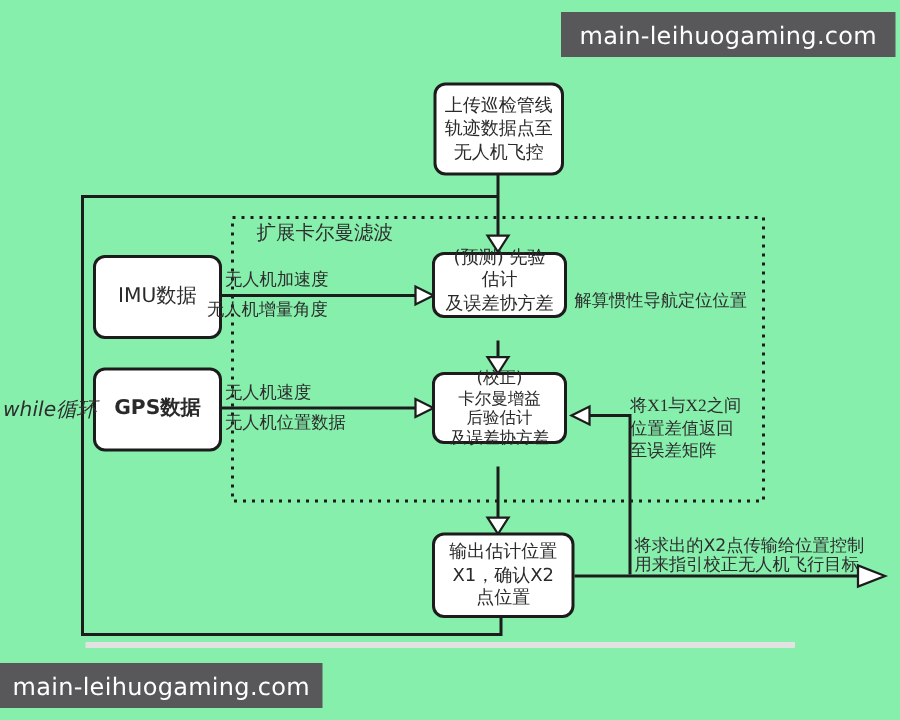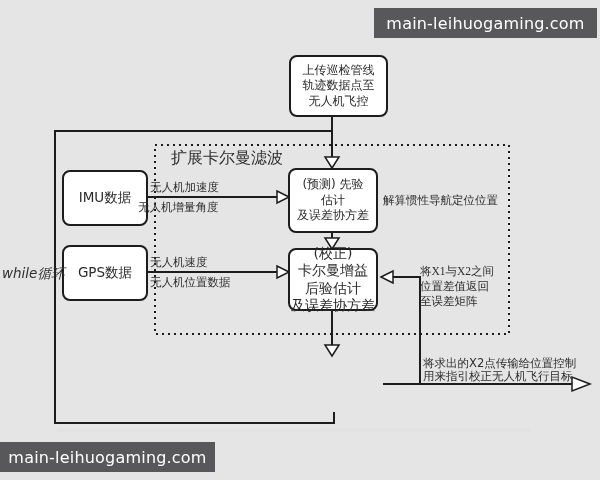--- a/index.html
+++ b/index.html
@@ -1,20 +1,20 @@
 <!DOCTYPE html>
 <html><head>
 <meta charset="utf-8">
 <style>
   * { margin: 0; padding: 0; box-sizing: border-box; }
   html, body { background: #ffffff; }
   body { font-family: "DejaVu Sans", "Liberation Sans", sans-serif; }
   #stage {
     position: relative; width: 600px; height: 480px;
-    background: #e5e5e5; overflow: hidden; color: #2a2a2a;
+    background: #86efac; overflow: hidden; color: #2a2a2a;
   }
   #wires { position: absolute; left: 0; top: 0; width: 600px; height: 480px; }
   .node {
     position: absolute; border: 2px solid #1c1c1c; border-radius: 8px;
     background: #ffffff; display: flex; flex-direction: column;
     align-items: center; justify-content: center; text-align: center;
     font-size: 12px; line-height: 1.28; color: #2a2a2a; z-index: 2;
   }
   .node.big-label { font-size: 13.5px; }
   .lbl {
@@ -62,49 +62,54 @@
     <path d="M383,384 L573,384" fill="none" stroke="#1c1c1c" stroke-width="2"></path>
     <polygon points="590,384 572,377 572,391" fill="#ffffff" stroke="#1c1c1c" stroke-width="1.5"></polygon>
 
     <path d="M420,383 L420,277 L392,277" fill="none" stroke="#1c1c1c" stroke-width="2"></path>
     <polygon points="381,277 393,271 393,283" fill="#ffffff" stroke="#1c1c1c" stroke-width="1.5"></polygon>
   </svg>
 
   <div class="watermark" style="left:374px; top:8px; width:223px; height:30px;">main-leihuogaming.com</div>
   <div class="watermark" style="left:0px; top:442px; width:215px; height:30px;">main-leihuogaming.com</div>
 
-  <div class="node" style="left:289px; top:55px; width:99px; height:62px;">
+  <div class="node" style="left:289px; top:55px; width:87px; height:62px;">
     <div>上传巡检管线</div>
     <div>轨迹数据点至</div>
     <div>无人机飞控</div>
   </div>
 
   <div class="node big-label" style="left:62px; top:170px; width:86px; height:56px;">
     <div>IMU数据</div>
   </div>
 
-  <div class="node big-label" style="left:62px; top:245px; width:86px; height:56px;">
+  <div class="node big-label" style="left:62px; top:245px; width:86px; height:56px;font-weight:bold;">
     <div>GPS数据</div>
   </div>
 
-  <div class="node" style="left:288px; top:168px; width:90px; height:65px;">
+  <div class="node" style="left:288px; top:168px; width:90px; height:44px;justify-content:flex-end;">
     <div>(预测) 先验</div>
     <div>估计</div>
     <div>及误差协方差</div>
   </div>
 
-  <div class="node" style="left:288px; top:248px; width:90px; height:63px; font-size:14px; line-height:1.22;">
+  <div class="node" style="left:288px; top:248px; width:90px; height:48px; font-size:11px; line-height:1.22;">
     <div>(校正)</div>
     <div>卡尔曼增益</div>
     <div>后验估计</div>
     <div>及误差协方差</div>
   </div>
 
+  <div class="node" style="left:288px; top:355px; width:95px; height:57px;">
+    <div>输出估计位置</div>
+    <div>X1，确认X2</div>
+    <div>点位置</div>
+  </div>
 
-  <div class="lbl" style="left:171px; top:149px; font-size:16px;">扩展卡尔曼滤波</div>
+  <div class="lbl" style="left:171px; top:149px; font-size:13px;">扩展卡尔曼滤波</div>
 
   <div class="lbl" style="left:2px; top:266px; font-size:13.5px;font-style:italic;">while循环</div>
 
   <div class="lbl center" style="left:150px; top:181px; width:130px;">无人机加速度</div>
   <div class="lbl center" style="left:138px; top:201px; width:130px;">无人机增量角度</div>
 
   <div class="lbl center" style="left:150px; top:256px; width:130px;">无人机速度</div>
   <div class="lbl center" style="left:150px; top:276px; width:130px;">无人机位置数据</div>
 
   <div class="lbl" style="left:383px; top:194px; font-size:11.5px;">解算惯性导航定位位置</div>

